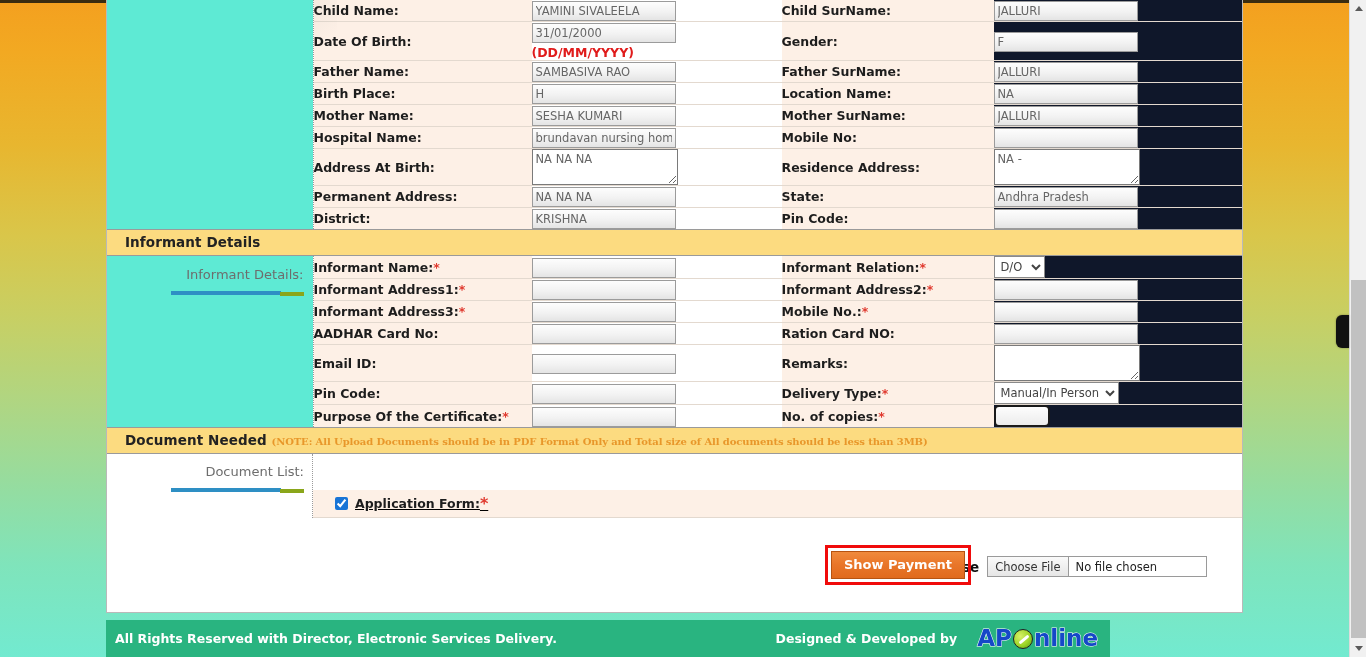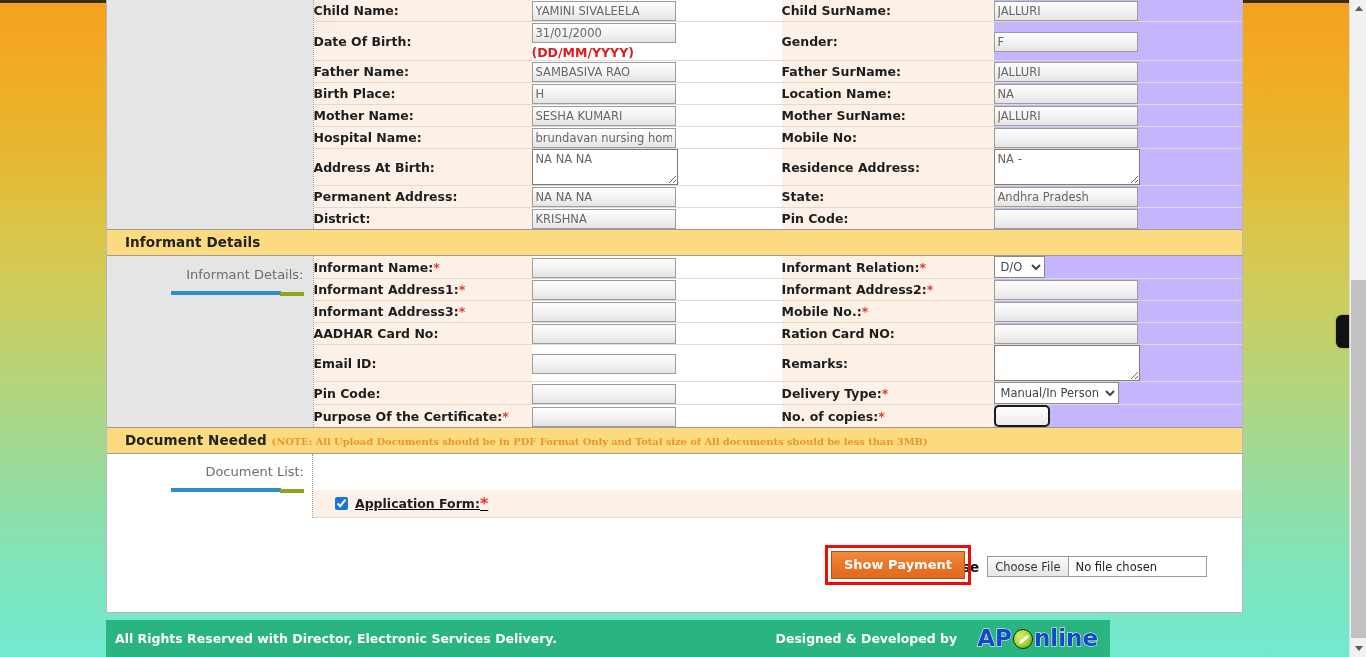--- a/index.html
+++ b/index.html
@@ -32,21 +32,21 @@
   .glow {
     position: absolute; left: 0; top: -60px; width: 230px; height: 120px;
     background: radial-gradient(ellipse at 55% 50%, rgba(120,120,120,0.16) 0%, rgba(255,255,255,0) 70%);
     pointer-events: none;
   }
   
   .form-block { width: 100%; border-collapse: collapse; }
   .leftcol {
     width: 206px;
     vertical-align: top;
-    background: #e5e5e5;
+    background: #5eead4;
     border-right: 1px dotted #9a9a9a;
     position: relative;
   }
   .leftcol-inner {
     text-align: right;
     padding: 10px 8px 0 0;
     font-size: 13px;
     color: #6d6d6d;
     font-family: "DejaVu Sans", "Liberation Sans", sans-serif;
   }
@@ -69,21 +69,21 @@
     color: #1d1d1d;
     padding: 6px 0 6px 14px;
     width: 218px;
   }
   td.fld {
     background: #ffffff;
     padding: 5px 0 5px 8px;
     width: 250px;
   }
   td.lbl2 { background:#fdf0e6; font-size:12.5px; font-weight:bold; color:#1d1d1d; padding:6px 0 6px 9px; width:212px;}
-  td.fld2 { background:#c4b5fd; padding:5px 0 5px 10px; }
+  td.fld2 { background:#0f172a; padding:5px 0 5px 10px; }
   .req { color:#e03a2f; font-weight:bold; }
 
   input.txt {
     width: 144px; height: 20px;
     border: 1px solid #9b9b9b;
     background: linear-gradient(to bottom, #fdfdfd 0%, #f2f2f2 55%, #e4e4e4 100%);
     font-family: "DejaVu Sans", "Liberation Sans", sans-serif;
     font-size: 11.5px;
     color: #555;
     padding: 1px 3px;

